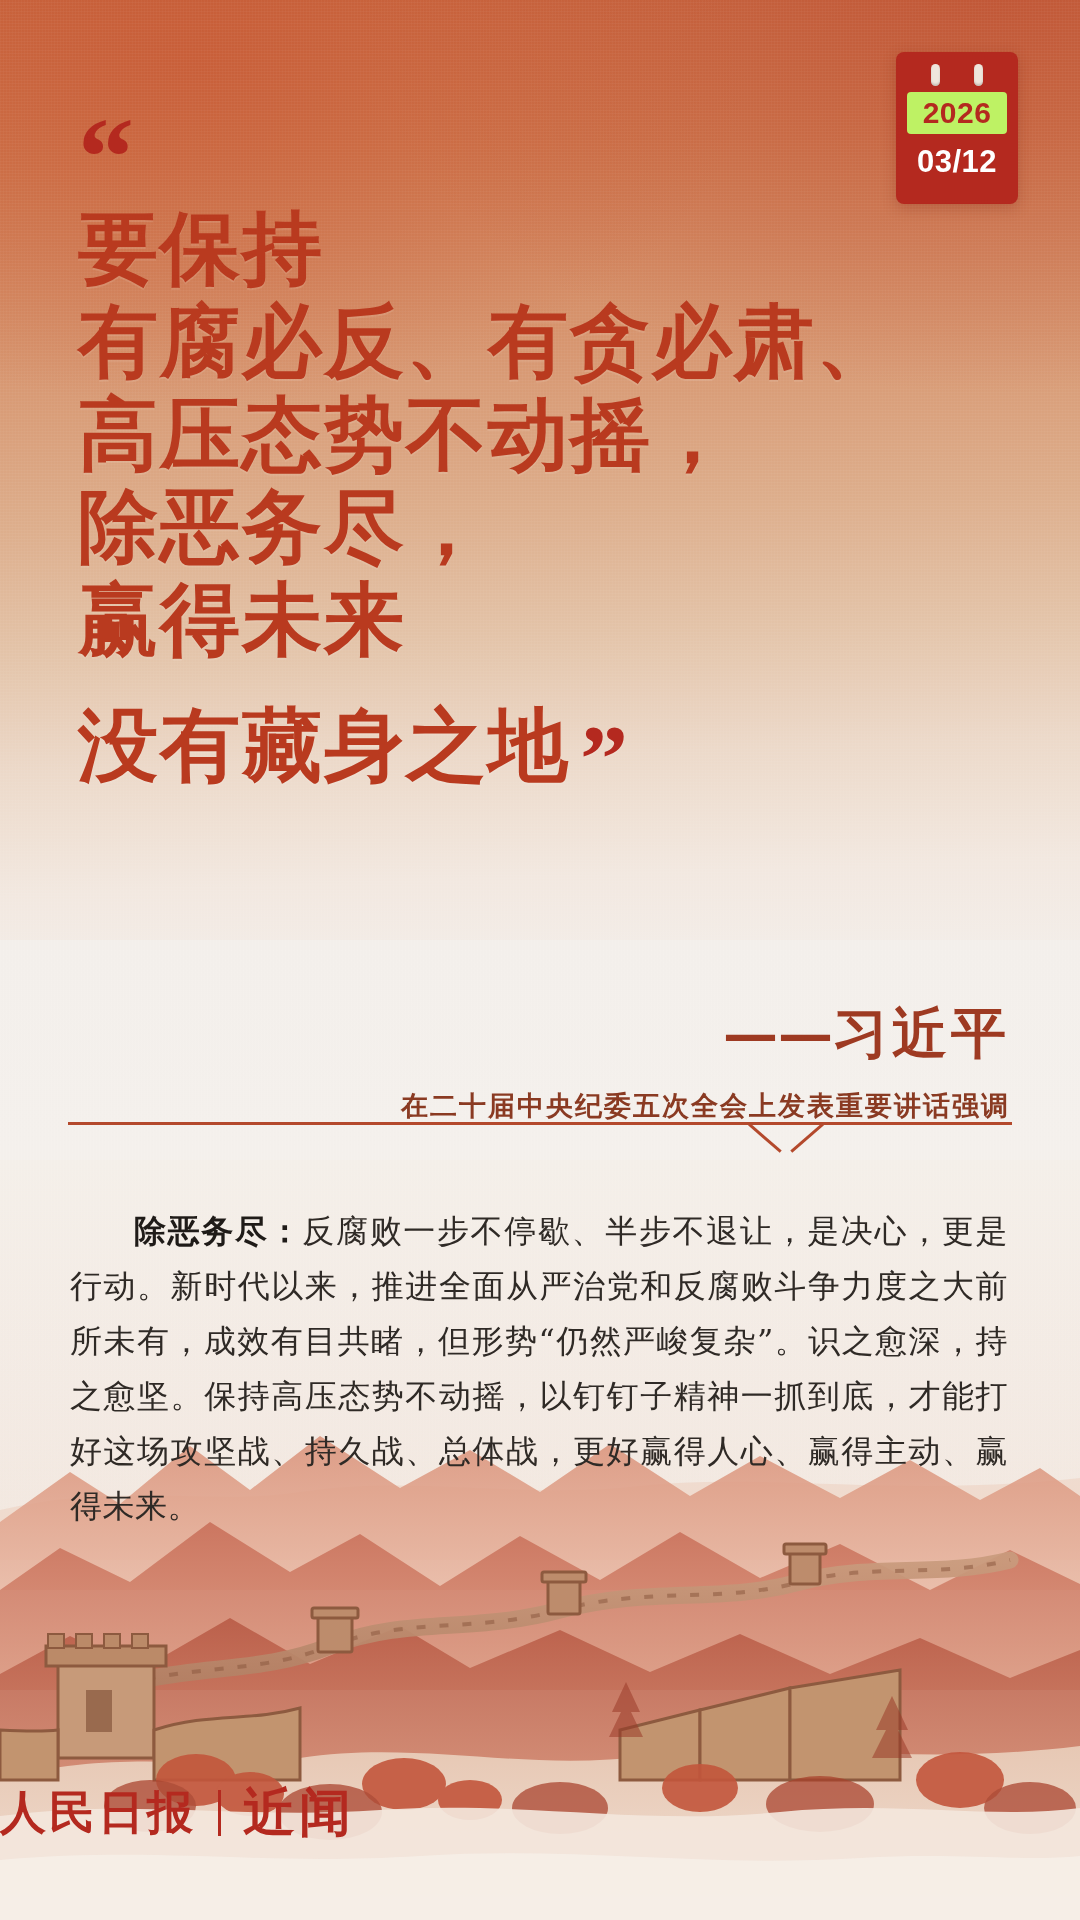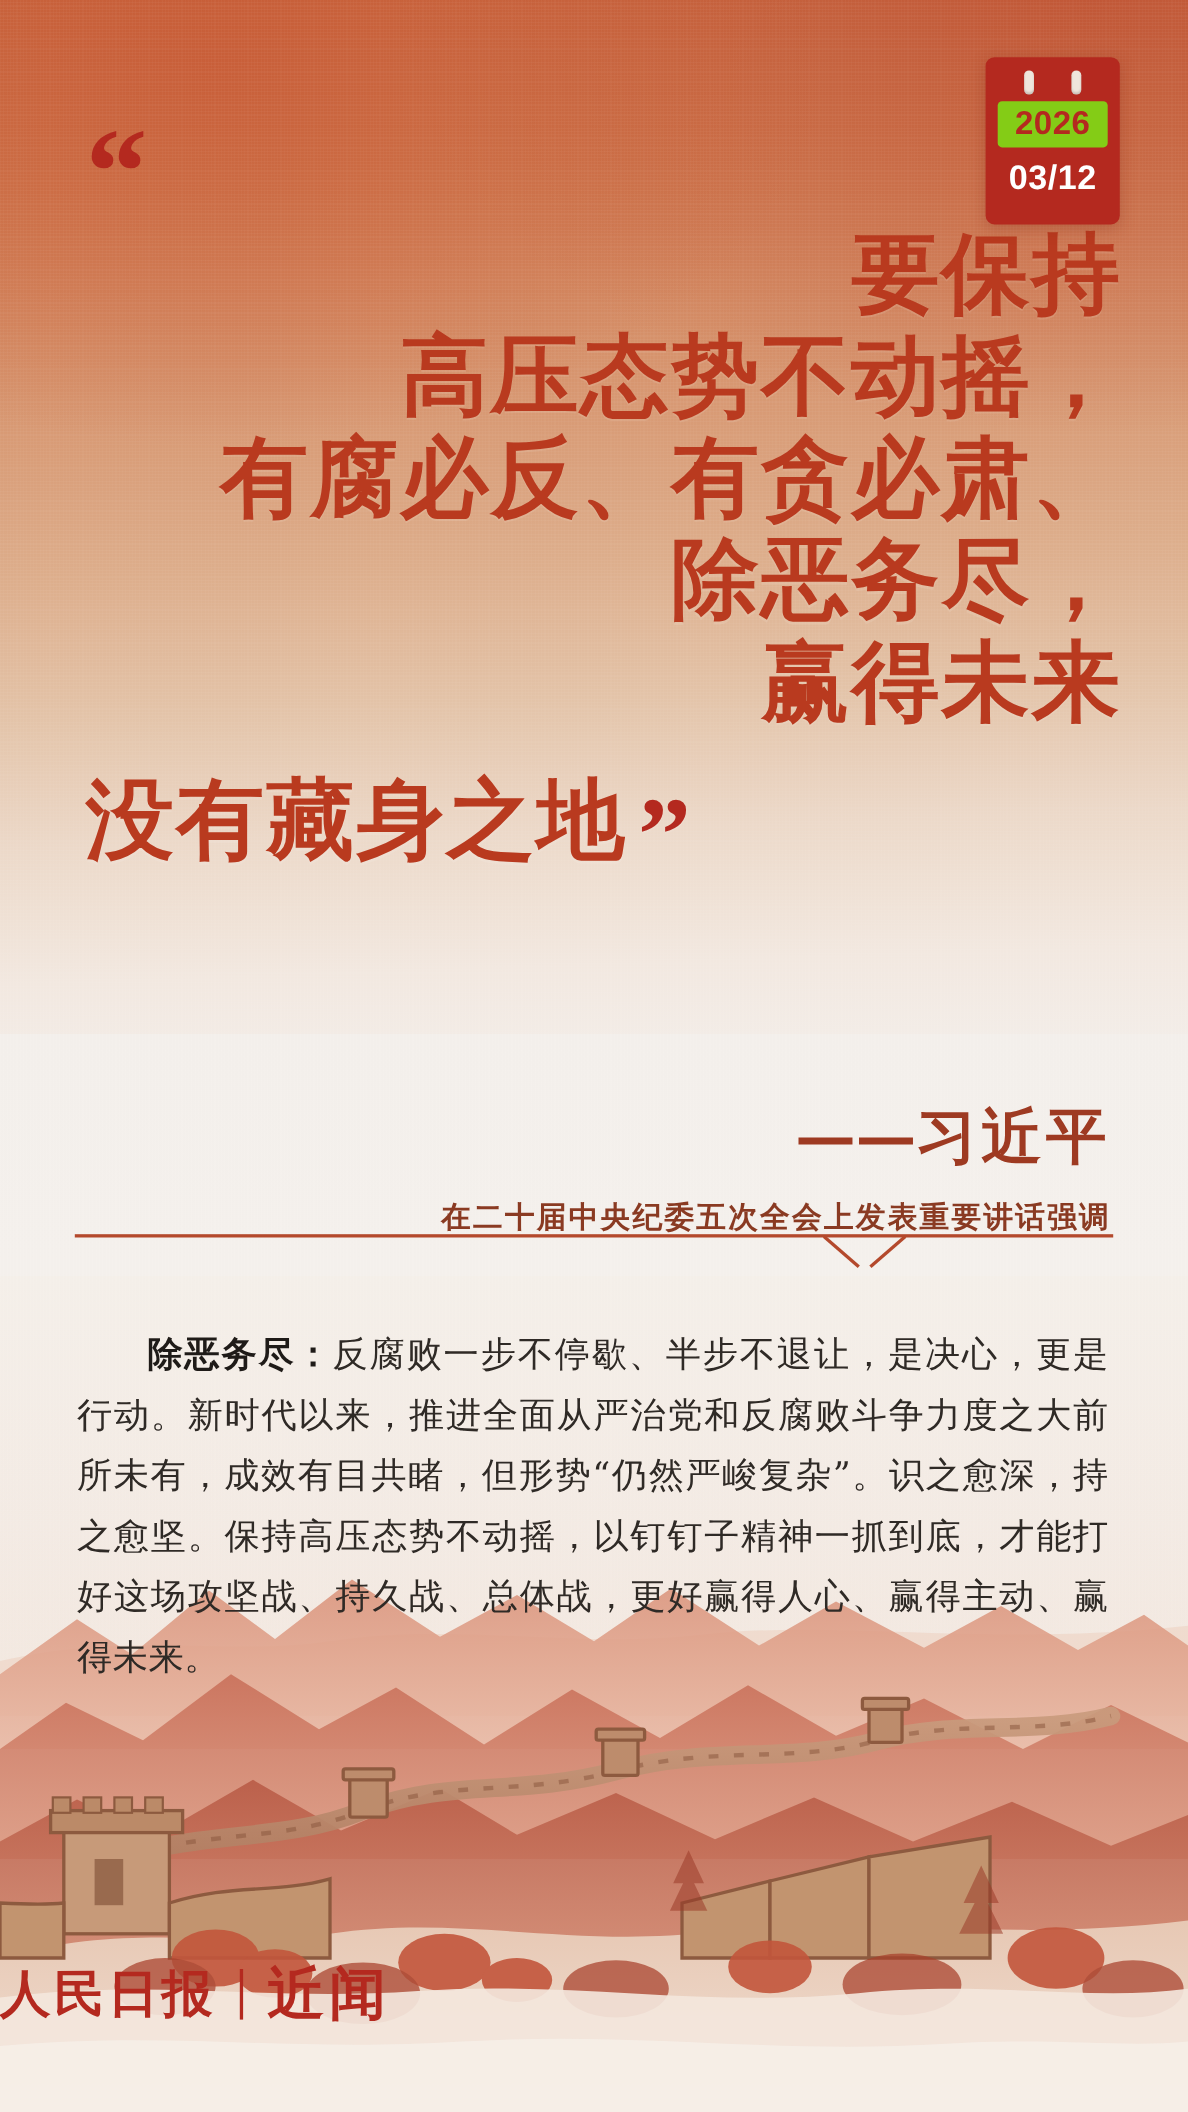--- a/index.html
+++ b/index.html
@@ -75,21 +75,21 @@
     border-radius: 5px;
     background: #efe6dc;
     box-shadow: inset 0 -2px 2px rgba(0,0,0,.16);
   }
   .cal-year {
     position: absolute;
     top: 40px;
     left: 11px;
     right: 11px;
     height: 42px;
-    background: #84cc16;
+    background: #bef264;
     border-radius: 4px;
     color: #b4291f;
     font-size: 30px;
     line-height: 42px;
     text-align: center;
     font-weight: bold;
     letter-spacing: .5px;
   }
   .cal-date {
     position: absolute;
@@ -123,21 +123,20 @@
   }
   .q-line {
     color: #b93a1f;
     font-family: "DejaVu Serif", "Liberation Serif", serif;
     font-weight: bold;
     font-size: 80px;
     line-height: 1.16;
     letter-spacing: 2px;
     white-space: nowrap;
     text-shadow: 0 2px 0 rgba(255,255,255,.10);
-    text-align: right;
   }
   .q-line.last {
     display: flex;
     align-items: flex-end;
     gap: 10px;
     margin-top: 33px;
   }
   .quote-mark-close {
     color: #b4291f;
     font-size: 96px;
@@ -297,22 +296,22 @@
       <span class="cal-ring"></span>
     </div>
     <div class="cal-year">2026</div>
     <div class="cal-date">03/12</div>
   </div>
 
   <div class="quote-wrap">
     <div class="quote-mark-open">“</div>
     <div class="quote-lines">
       <div class="q-line">要保持</div>
+      <div class="q-line">有腐必反、有贪必肃、</div>
       <div class="q-line">高压态势不动摇，</div>
-      <div class="q-line">有腐必反、有贪必肃、</div>
       <div class="q-line">除恶务尽，</div>
       <div class="q-line">赢得未来</div>
       <div class="q-line last">
         <span>没有藏身之地</span>
         <span class="quote-mark-close">”</span>
       </div>
     </div>
   </div>
 
   <div class="attrib">

